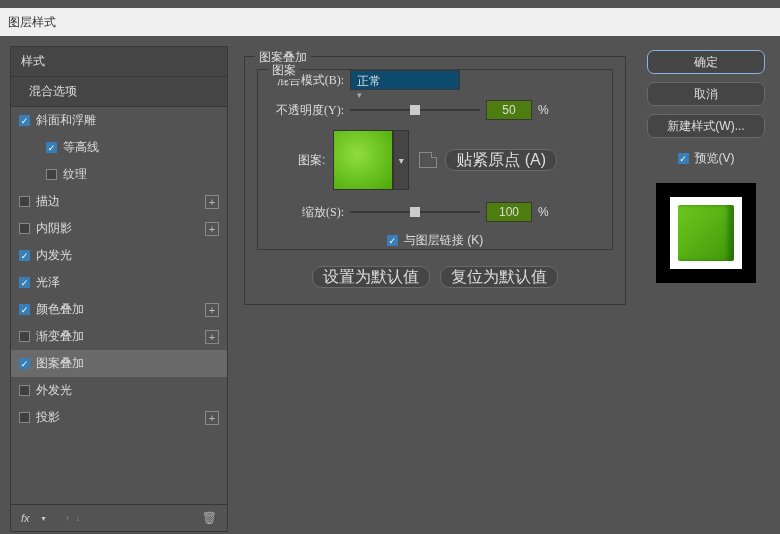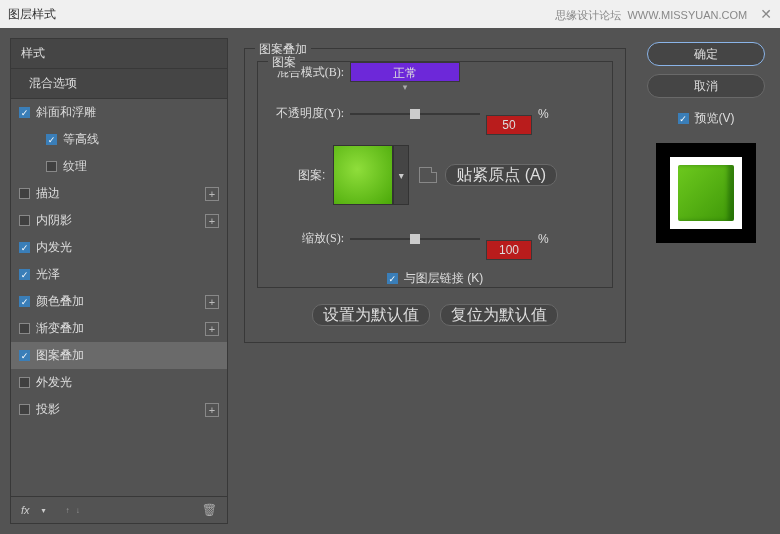--- a/index.html
+++ b/index.html
@@ -1,17 +1,17 @@
 <!DOCTYPE html>
 <html><head>
 <meta charset="utf-8">
 <style>
 * { margin: 0; padding: 0; box-sizing: border-box; font-family: "Microsoft YaHei", sans-serif; }
 body { background: #535353; width: 780px; height: 534px; overflow: hidden; }
-.titlebar { height: 28px; background: #f0f0f0; display: flex; align-items: center; padding: 0 8px; font-size: 12px; color: #333; justify-content: space-between; }
+.titlebar { height: 28px; background: #f0f0f0; display: flex; align-items: center; padding: 0 8px; font-size: 12px; color: #333; justify-content: space-between; margin-top: 8px; }
 .watermark { font-size: 11px; color: #888; }
 .close-x { font-size: 14px; cursor: pointer; margin-left: 10px; }
 .main { display: flex; height: 506px; background: #535353; padding: 10px; gap: 8px; }
 
 .left-panel { width: 218px; background: #535353; display: flex; flex-direction: column; border: 1px solid #383838; }
 .left-header { background: #454545; padding: 6px 10px; font-size: 12px; color: #ddd; border-bottom: 1px solid #383838; }
 .left-sub { background: #454545; padding: 6px 18px; font-size: 12px; color: #ddd; border-bottom: 1px solid #383838; }
 .style-list { flex: 1; overflow: auto; }
 .style-item { display: flex; align-items: center; padding: 5px 8px; font-size: 12px; color: #ddd; cursor: pointer; justify-content: space-between; }
 .style-item.selected { background: #6a6a6a; }
@@ -24,55 +24,50 @@
 .fx-btn { font-size: 11px; color: #ccc; font-style: italic; display: flex; align-items: center; gap: 12px; }
 .arrows { font-size: 8px; color: #999; margin-left: 8px; letter-spacing: 2px; }
 .trash { font-size: 12px; color: #aaa; cursor: pointer; }
 
 .center-panel { flex: 1; padding: 4px 8px; }
 .fieldset { border: 1px solid #383838; padding: 8px 12px 16px; position: relative; margin-top: 6px; }
 .fieldset-title { position: absolute; top: -8px; left: 10px; background: #535353; padding: 0 4px; font-size: 12px; color: #ddd; }
 .inner-fieldset { border: 1px solid #383838; margin-top: 4px; position: relative; }
 .form-row { display: flex; align-items: center; margin-bottom: 10px; font-size: 12px; color: #ddd; gap: 6px; }
 .form-label { min-width: 86px; text-align: right; font-family: Liberation Serif, serif; }
-.dropdown { background: #6d28d9; border: 1px solid #383838; color: #ddd; padding: 2px 6px; width: 110px; height: 20px; display: flex; align-items: center; justify-content: space-between; font-size: 12px; flex-direction: column; }
+.dropdown { background: #0c4a6e; border: 1px solid #383838; color: #ddd; padding: 2px 6px; width: 110px; height: 20px; display: flex; justify-content: space-between; font-size: 12px; flex-direction: column; }
 .dropdown .chev { font-size: 9px; color: #aaa; }
 .slider-track { flex: 1; height: 2px; background: #383838; position: relative; max-width: 130px; }
 .slider-thumb { position: absolute; width: 10px; height: 10px; background: #ccc; top: -4px; transform: translateX(-50%); }
-.num-input { background: #b91c1c; border: 1px solid #383838; color: #ddd; width: 46px; height: 20px; text-align: center; font-size: 12px; margin-top: 23px; }
+.num-input { background: #4d7c0f; border: 1px solid #383838; color: #ddd; width: 46px; height: 20px; text-align: center; font-size: 12px; }
 .pct { font-size: 12px; color: #ddd; }
 .swatch-row { display: flex; align-items: center; gap: 8px; margin: 10px 0 12px; padding-left: 40px; }
 .swatch-label { font-size: 12px; color: #ddd; }
 .swatch-box { width: 60px; height: 60px; background: radial-gradient(circle at 40% 40%, #8fde3b, #4aa808); border: 1px solid #333; }
 .swatch-combo { display: flex; }
 .swatch-chev { width: 16px; background: #454545; border: 1px solid #333; display: flex; align-items: center; justify-content: center; font-size: 10px; color: #ccc; }
 .new-doc-icon { width: 18px; height: 16px; border: 1px solid #888; position: relative; margin-left: 2px; }
 .new-doc-icon::after { content: ''; position: absolute; right: -1px; top: -1px; width: 5px; height: 5px; background: #535353; border-left: 1px solid #888; border-bottom: 1px solid #888; }
 .ps-button { background: #454545; border: 1px solid #696969; color: #ddd; padding: 2px 10px; font-size: 16px; border-radius: 10px; cursor: pointer; height: 22px; display: inline-flex; align-items: center; }
 .linked-row { display: flex; align-items: center; gap: 6px; justify-content: center; margin-top: 6px; font-size: 12px; color: #ddd; }
 .default-btns { display: flex; gap: 10px; justify-content: center; margin-top: 16px; }
 
 .right-panel { width: 128px; display: flex; flex-direction: column; gap: 8px; align-items: center; padding-top: 4px; }
-.right-btn { width: 118px; height: 24px; background: #454545; border: 1px solid #696969; border-radius: 12px; color: #ddd; font-size: 12px; display: flex; align-items: center; justify-content: center; cursor: pointer; }
+.right-btn { width: 118px; height: 24px; background: #454545; border: 1px solid #696969; border-radius: 7px; color: #ddd; font-size: 12px; display: flex; align-items: center; justify-content: center; cursor: pointer; }
 .right-btn.primary { border-color: #8ab4e8; }
 .preview-check { display: flex; align-items: center; gap: 6px; font-size: 12px; color: #ddd; margin-top: 4px; }
 .preview-box { width: 100px; height: 100px; background: #000; margin-top: 8px; display: flex; align-items: center; justify-content: center; }
 .preview-inner { width: 72px; height: 72px; background: #fff; display: flex; align-items: center; justify-content: center; }
 .preview-green { width: 56px; height: 56px; background: linear-gradient(135deg, #6dc91e, #3e9708); border-radius: 2px; box-shadow: inset -6px 0 4px rgba(0,60,0,0.4); }
 </style>
 </head>
 <body>
 
 <div class="titlebar">
   <span>图层样式</span>
-  <span class="watermark">
-    <span>思缘设计论坛</span>
-    &nbsp;<span>WWW.MISSYUAN.COM</span>
-    <span class="close-x">✕</span>
-  </span>
 </div>
 
 <div class="main">
 
   <div class="left-panel">
     <div class="left-header">样式</div>
     <div class="left-sub">混合选项</div>
     <div class="style-list" id="style-list">
         <div class="style-item">
           <div class="left-group">
@@ -213,20 +208,21 @@
       <div class="default-btns">
         <div class="ps-button">设置为默认值</div>
         <div class="ps-button">复位为默认值</div>
       </div>
     </div>
   </div>
 
   <div class="right-panel">
     <div class="right-btn primary">确定</div>
     <div class="right-btn">取消</div>
+    <div class="right-btn">新建样式(W)...</div>
     <div class="preview-check">
       <span class="cb checked">✓</span>
       <span>预览(V)</span>
     </div>
     <div class="preview-box">
       <div class="preview-inner">
         <div class="preview-green"></div>
       </div>
     </div>
   </div>

